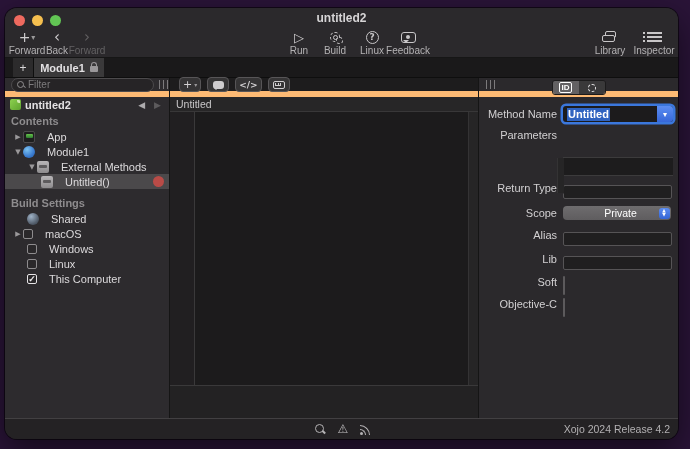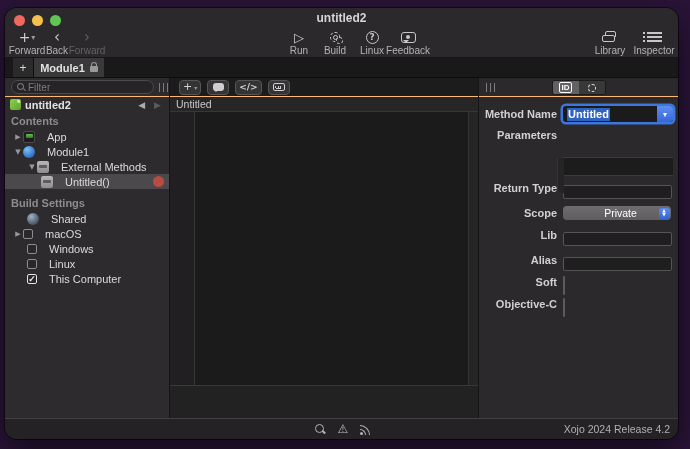--- a/index.html
+++ b/index.html
@@ -67,21 +67,21 @@
   .tab { width:70px; background:#3a393a; color:#e2e0e2; font-size:11px; font-weight:bold; display:flex; align-items:center; justify-content:center; gap:5px; }
   .lock { position:relative; width:8px; height:6px; background:#9a989a; border-radius:1px; margin-top:3px; }
   .lock::before { content:""; position:absolute; left:1px; top:-4px; width:4px; height:4px; border:1.2px solid #9a989a; border-bottom:none; border-radius:3px 3px 0 0; }
 
   
   .content { flex:1; display:flex; min-height:0; }
   .navigator { width:165px; background:#2d2b2e; display:flex; flex-direction:column; border-right:1px solid #151515; }
   .editor { flex:1; background:#1d1c1d; display:flex; flex-direction:column; border-right:1px solid #151515; }
   .inspector { width:199px; background:#2b292c; display:flex; flex-direction:column; }
 
-  .subtool { height:19px; display:flex; align-items:center; border-bottom:1px solid #fdba74; flex:none; }
+  .subtool { height:19px; display:flex; align-items:center; border-bottom:6px solid #fdba74; flex:none; }
 
   
   .filter-box { margin-left:6px; width:143px; height:14px; background:#262426; border:1px solid #4c4a4c; border-radius:7px; display:flex; align-items:center; padding:0 5px; gap:3px; }
   .mag { position:relative; width:8px; height:8px; flex:none; }
   .mag::before { content:""; position:absolute; left:0; top:0; width:5px; height:5px; border:1.2px solid #8e8c8e; border-radius:50%; }
   .mag::after { content:""; position:absolute; left:5.5px; top:5.5px; width:2.5px; height:1.2px; background:#8e8c8e; transform:rotate(45deg); }
   .filter-box input { flex:1; min-width:0; background:transparent; border:none; outline:none; color:#cccacc; font-size:10px; font-family:"Liberation Sans",sans-serif; }
   .filter-box input::placeholder { color:#7e7c7e; }
   .drag-h { width:9px; height:9px; margin-left:5px; background:repeating-linear-gradient(90deg,#7c7a7c 0 1px,transparent 1px 4px); }
 
@@ -131,21 +131,21 @@
   .insp-sub { justify-content:flex-start; position:relative; }
   .insp-sub .drag-h { margin-left:7px; }
   .seg { position:absolute; left:50%; transform:translateX(-50%); top:2px; height:15px; display:flex; border-radius:3px; overflow:hidden; border:1px solid #1c1b1c; }
   .seg-id { width:26px; background:#636163; display:flex; align-items:center; justify-content:center; }
   .seg-id b { font-size:8px; color:#ffffff; border:1px solid #ffffff; border-radius:2px; padding:0 1.5px; line-height:9px; }
   .seg-gear { width:26px; background:#3a393a; display:flex; align-items:center; justify-content:center; }
   .seg-gear i { width:8px; height:8px; border:1.3px dashed #e2e0e2; border-radius:50%; display:block; }
 
   .form { padding:9px 0 0 0; }
   .frow { display:flex; margin-bottom:7px; }
-  .frow .flab { width:84px; text-align:right; padding-right:6px; font-size:11px; color:#d2d0d2; line-height:15px; flex:none;font-weight:bold; }
+  .frow .flab { width:84px; text-align:right; padding-right:6px; font-size:11px; color:#d2d0d2; line-height:15px; flex:none; }
   .fctl { width:109px; }
   .txt { width:109px; height:14px; background:#201f20; border:1px solid #565456; border-radius:2px; color:#ddd; font-size:10px; padding:0 3px; font-family:"Liberation Sans",sans-serif; }
   .combo { position:relative; width:110px; height:16px; background:#1c1b1c; border-radius:3px; box-shadow:0 0 0 2.5px #3b77dc; display:flex; align-items:center; }
   .combo .val { margin-left:4px; font-size:11px; font-weight:bold; color:#ffffff; background:#2f63c0; padding:0 1px; line-height:13px; }
   .combo .dd { position:absolute; right:0; top:0; width:16px; height:16px; background:linear-gradient(180deg,#5c8ef2,#3767d8); border-radius:0 3px 3px 0; display:flex; align-items:center; justify-content:center; color:#fff; font-size:8px; }
   .ta-wrap { position:relative; width:109px; height:72px; background:#1d1c1d; border:1px solid #3c3b3c; }
   .ta-wrap textarea { width:100%; height:100%; background:transparent; border:none; outline:none; resize:none; color:#ddd; font-size:10px; font-family:"Liberation Sans",sans-serif; }
   .ta-wrap .track { position:absolute; right:0; top:0; width:7px; height:100%; background:#262526; border-left:1px solid #343334; }
   .popup { position:relative; width:108px; height:14px; background:linear-gradient(180deg,#6e6c6e,#5f5d5f); border-radius:4px; display:flex; align-items:center;justify-content:center; }
   .popup .val { margin-left:7px; font-size:10.5px; color:#ffffff; }
@@ -399,27 +399,27 @@
               <span class="popup">
                 <span class="val">Private</span>
                 <span class="step">
                   <span class="glyph">▲</span>
                   <span class="glyph">▼</span>
                 </span>
               </span>
             </span>
           </div>
 
+          <div class="frow" style="margin-bottom:6px">
+            <span class="flab">Alias</span>
+            <span class="fctl"><input class="txt" style=""></span>
+          </div>
+
           <div class="frow">
             <span class="flab">Lib</span>
-            <span class="fctl"><input class="txt" style=""></span>
-          </div>
-
-          <div class="frow" style="margin-bottom:6px">
-            <span class="flab">Alias</span>
             <span class="fctl"><input class="txt" style=""></span>
           </div>
 
           <div class="frow cb">
             <span class="flab">Soft</span>
             <span class="fctl"><span class="icbx"></span></span>
           </div>
 
           <div class="frow cb">
             <span class="flab">Objective-C</span>

